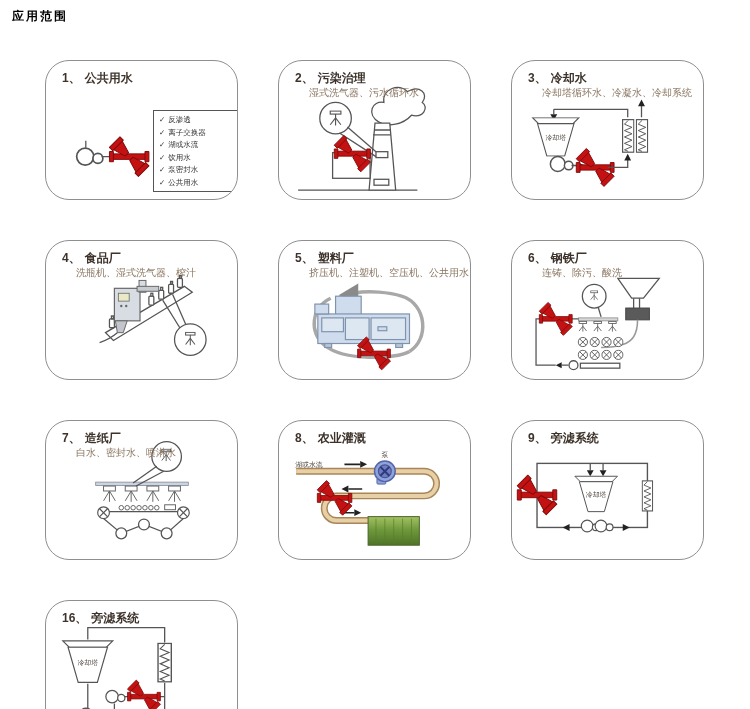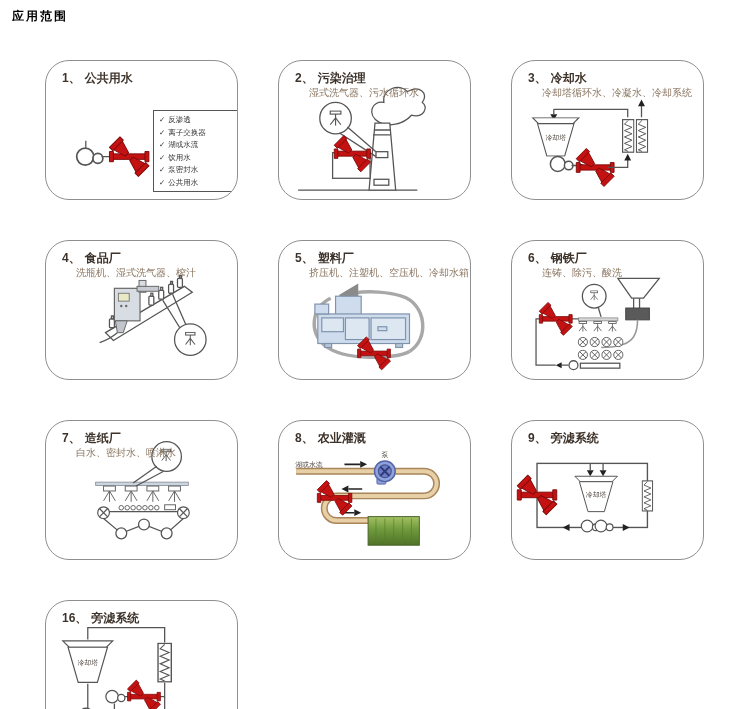--- a/index.html
+++ b/index.html
@@ -195,21 +195,21 @@
       <line class="ln" x1="128" y1="54" x2="142" y2="86"></line>
       <circle class="shape" cx="146" cy="100" r="16"></circle>
       <use href="#sym-sprinkler" x="139" y="92" width="14" height="15"></use>
     </svg>
   </div>
 
   <div class="panel">
     <div class="phead">
       <span class="pnum">5、</span><span>塑料厂</span>
     </div>
-    <div class="psub">挤压机、注塑机、空压机、冷却水箱</div>
+    <div class="psub">挤压机、注塑机、空压机、公共用水</div>
     <svg class="diag" viewBox="0 0 193 140">
       <g>
         <path d="M132,112 C152,100 150,64 124,56 C112,52 90,50 76,53" fill="none" stroke="#a8a8a8" stroke-width="3.5"></path>
         <path d="M132,112 C118,120 66,122 46,106 C30,92 32,68 52,58" fill="none" stroke="#a8a8a8" stroke-width="3.5"></path>
         <polygon points="80,43 60,55 80,63" fill="#8a8a8a"></polygon>
       </g>
       <g stroke="#7f93ad" stroke-width="1.2">
         <rect x="57" y="56" width="26" height="20" fill="#cfdced"></rect>
         <rect x="39" y="74" width="93" height="30" fill="#cfdced"></rect>
         <rect x="43" y="78" width="22" height="14" fill="#dde7f2"></rect>

